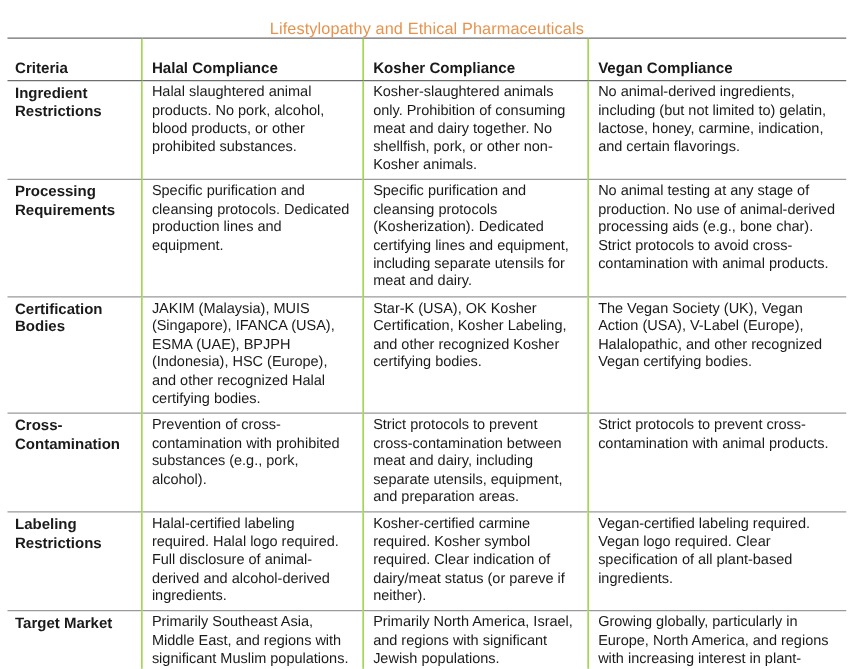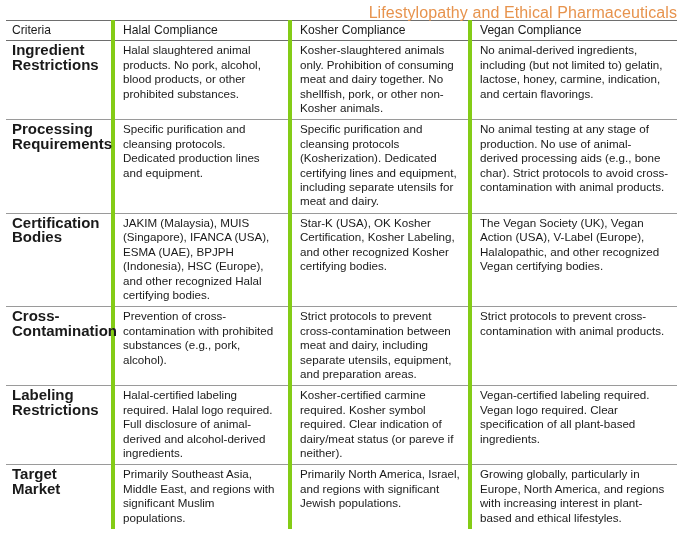--- a/index.html
+++ b/index.html
@@ -19,25 +19,25 @@
   .page {
     position: relative;
     width: 683px;
     height: 535px;
     box-sizing: border-box;
     padding: 0 6px;
   }
 
   
   .running-head {
-    text-align: right;
-    font-size: 16px;
+    text-align: center;
+    font-size: 13px;
     letter-spacing: 0.1px;
     color: #e7934d;
-    padding-top: 6px;
+    padding-top: 16px;
     padding-bottom: 1px;
     line-height: 13px;
     white-space: nowrap;
   }
 
   
   .caption {
     font-size: 12.6px;
     line-height: 16px;
     color: #111111;
@@ -60,46 +60,46 @@
   table.cert-table col.c-halal    { width: 177px; }
   table.cert-table col.c-kosher   { width: 180px; }
   table.cert-table col.c-vegan    { width: 207px; }
 
   table.cert-table th,
   table.cert-table td {
     vertical-align: top;
     text-align: left;
     padding: 2px 8px 4px 8px;
     line-height: 14.4px;
-    border-left: 4px solid #84cc16;
+    border-left: 1px solid #84cc16;
   }
   table.cert-table th:first-child,
   table.cert-table td:first-child {
     border-left: none;
     padding-left: 6px;
   }
 
   table.cert-table thead th {
-    font-weight: normal;
+    font-weight: bold;
     font-size: 12.1px;
     border-top: 1.4px solid #6e6e6e;
     border-bottom: 1.4px solid #6e6e6e;
-    padding-top: 2px;
+    padding-top: 16px;
     padding-bottom: 3px;
     white-space: nowrap;
   }
 
   table.cert-table tbody tr + tr th,
   table.cert-table tbody tr + tr td {
     border-top: 1px solid #9a9a9a;
   }
 
   table.cert-table tbody th.row-head {
     font-weight: bold;
-    font-size: 15px;
+    font-size: 12px;
     line-height: 14.4px;
   }
 
   table.cert-table tbody td {
     font-weight: normal;
     color: #1a1a1a;
     margin-top: 28px;
   }
 </style>
 </head>

